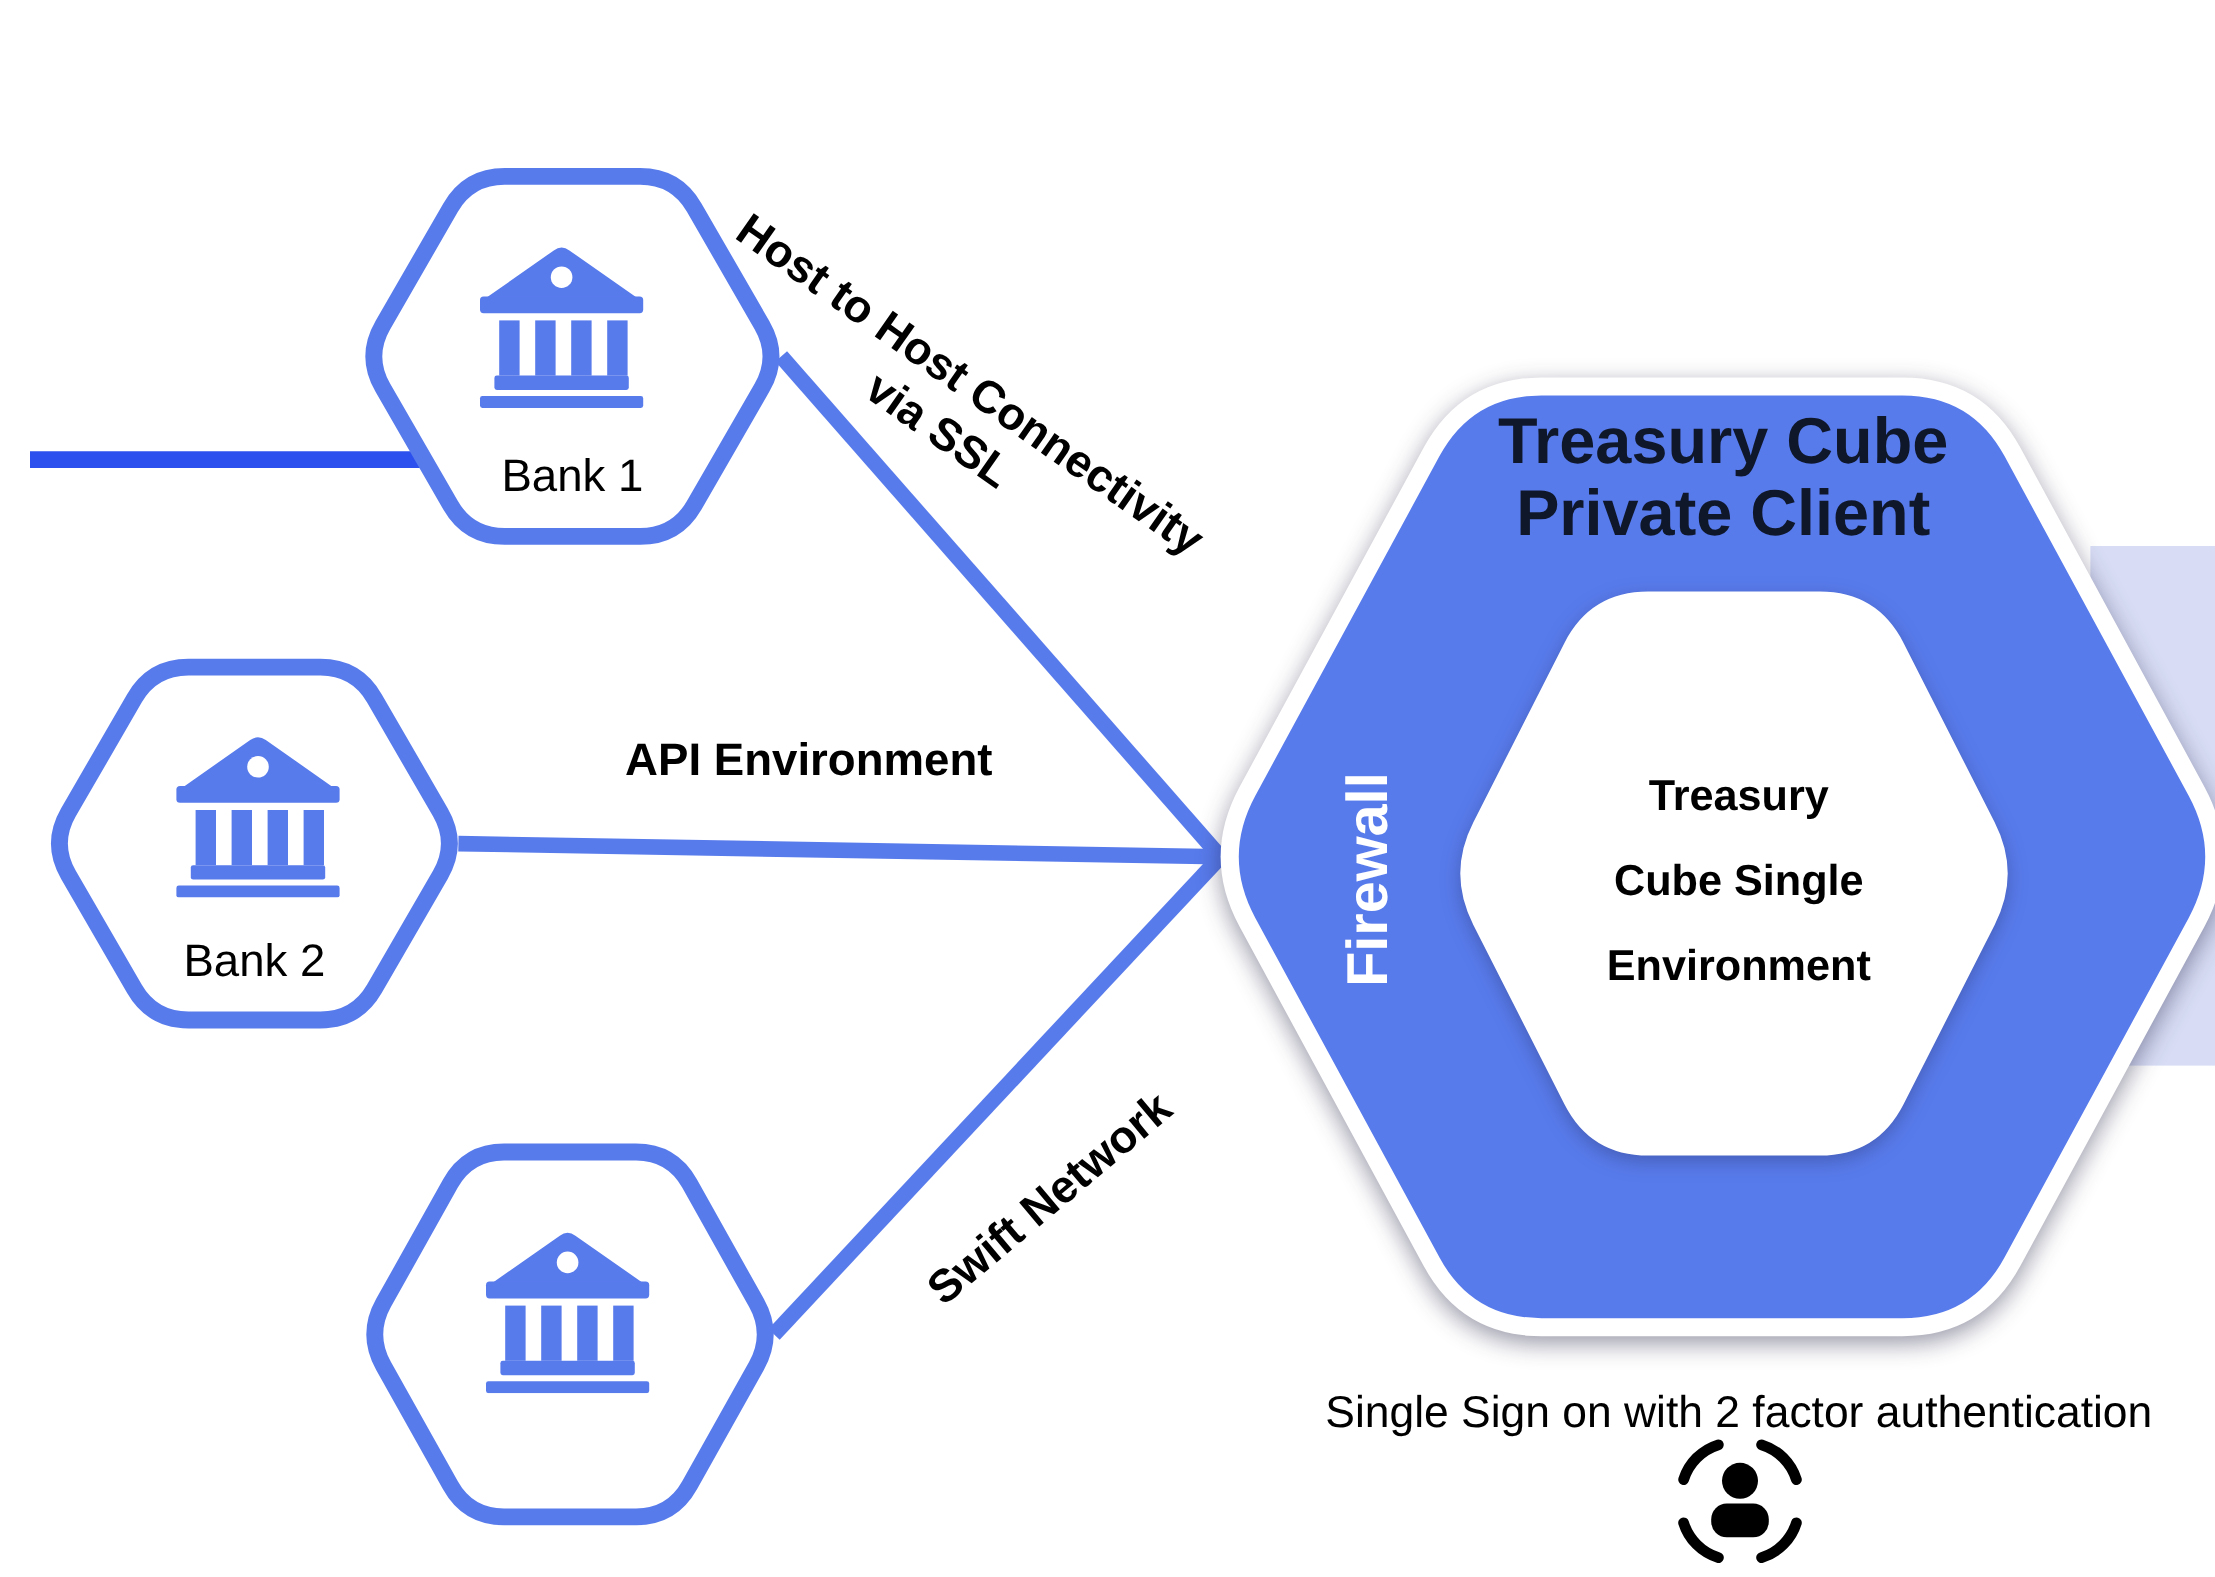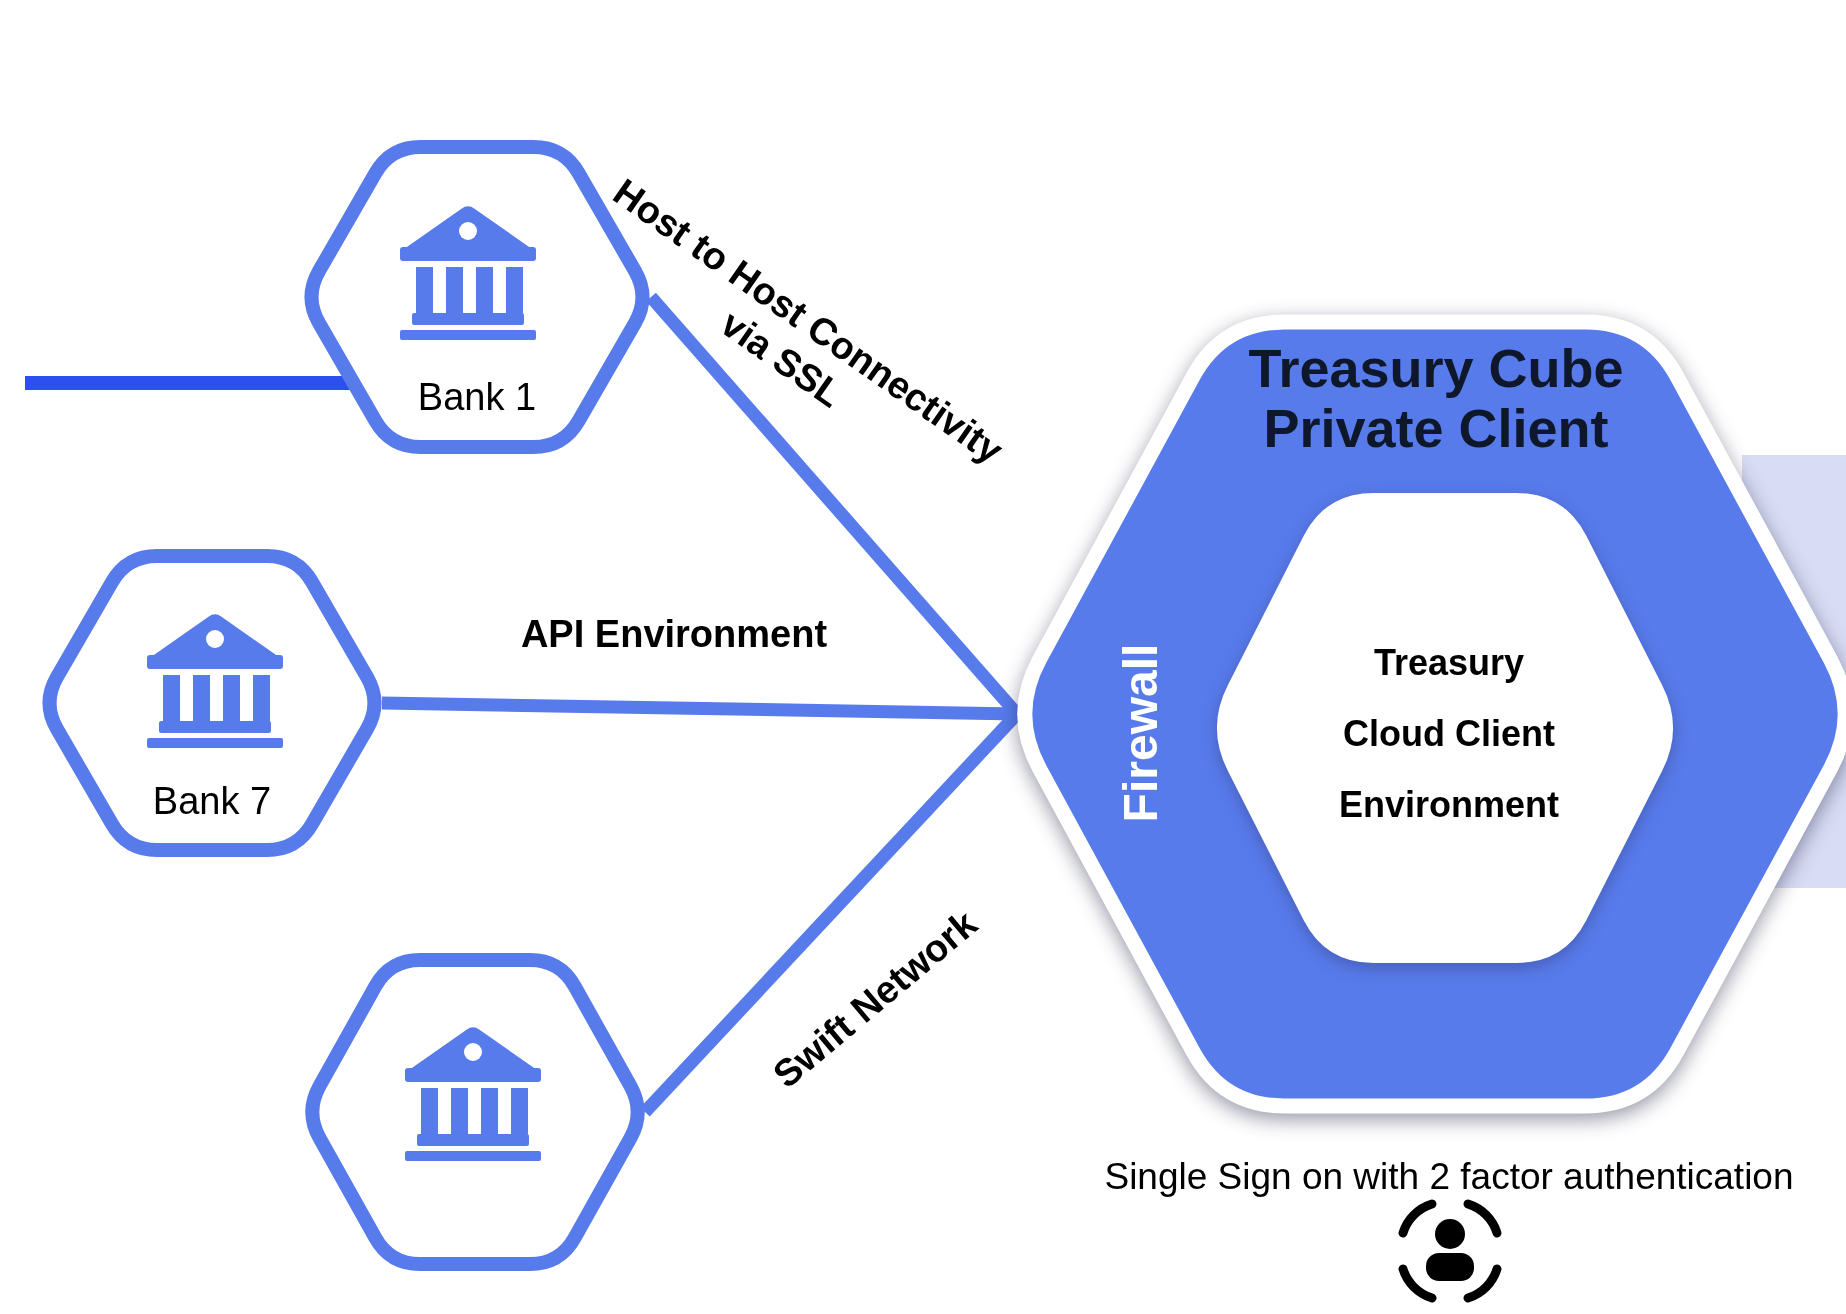--- a/index.html
+++ b/index.html
@@ -82,38 +82,38 @@
       <path class="scan-stroke" d="M-18 -47 A44 44 0 0 0 -47 -18"></path>
       <path class="scan-stroke" d="M18 -47 A44 44 0 0 1 47 -18"></path>
       <path class="scan-stroke" d="M47 18 A44 44 0 0 1 18 47"></path>
       <path class="scan-stroke" d="M-47 18 A44 44 0 0 0 -18 47"></path>
       <circle class="scan-fill" cx="0" cy="-17" r="15"></circle>
       <rect class="scan-fill" x="-24" y="2" width="48" height="28" rx="13"></rect>
     </g>
   </svg>
 
   <div class="label bank-label" style="left:302px;top:375px;">Bank 1</div>
-  <div class="label bank-label" style="left:37px;top:779px;">Bank 7</div>
+  <div class="label bank-label" style="left:37px;top:779px;">Bank 2</div>
 
   <div class="label host-label" style="left:460px;top:294px;">
     <div>Host to Host Connectivity</div>
     <div>via SSL</div>
   </div>
 
   <div class="label api-label" style="left:449px;top:612px;">API Environment</div>
 
   <div class="label swift-label" style="left:650px;top:976px;">Swift Network</div>
 
   <div class="label cloud-title" style="left:1111px;top:338px;">
     <div>Treasury Cube</div>
     <div>Private Client</div>
   </div>
 
   <div class="label firewall-label" style="left:966px;top:708px;">Firewall</div>
 
   <div class="label client-label" style="left:1124px;top:627px;">
     <div>Treasury</div>
-    <div>Cloud Client</div>
+    <div>Cube Single</div>
     <div>Environment</div>
   </div>
 
   <div class="label sso-caption" style="left:1024px;top:1155px;">Single Sign on with 2 factor authentication</div>
 </div>
 
 </body></html>

